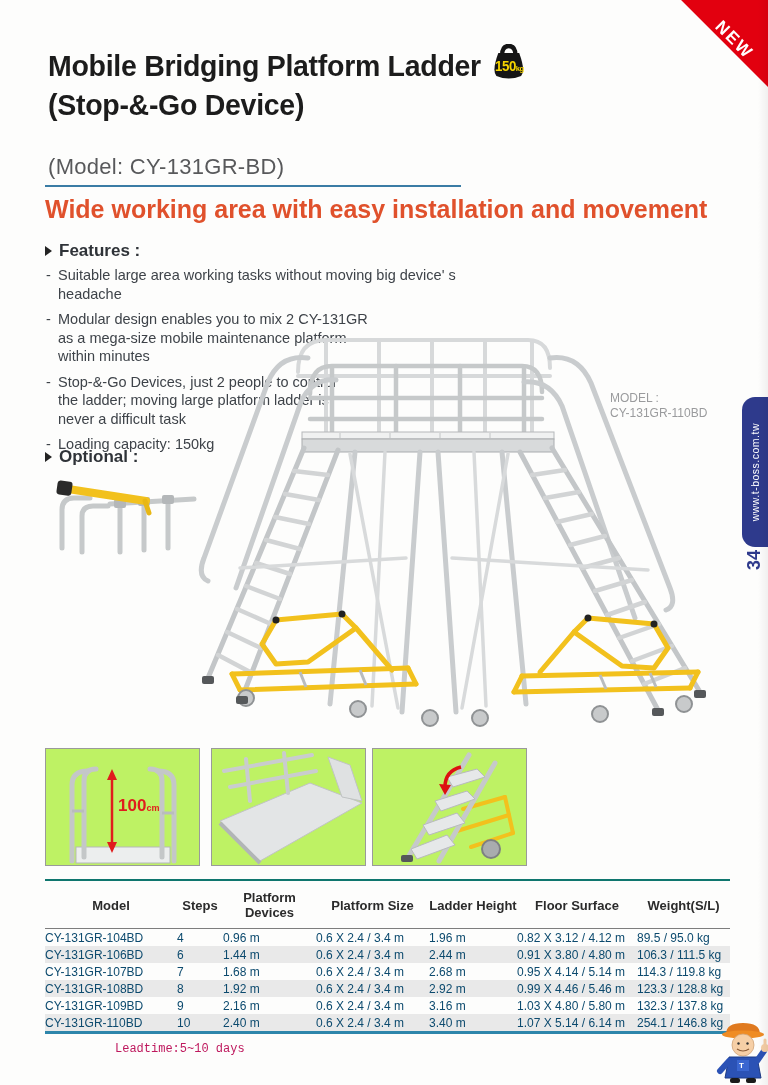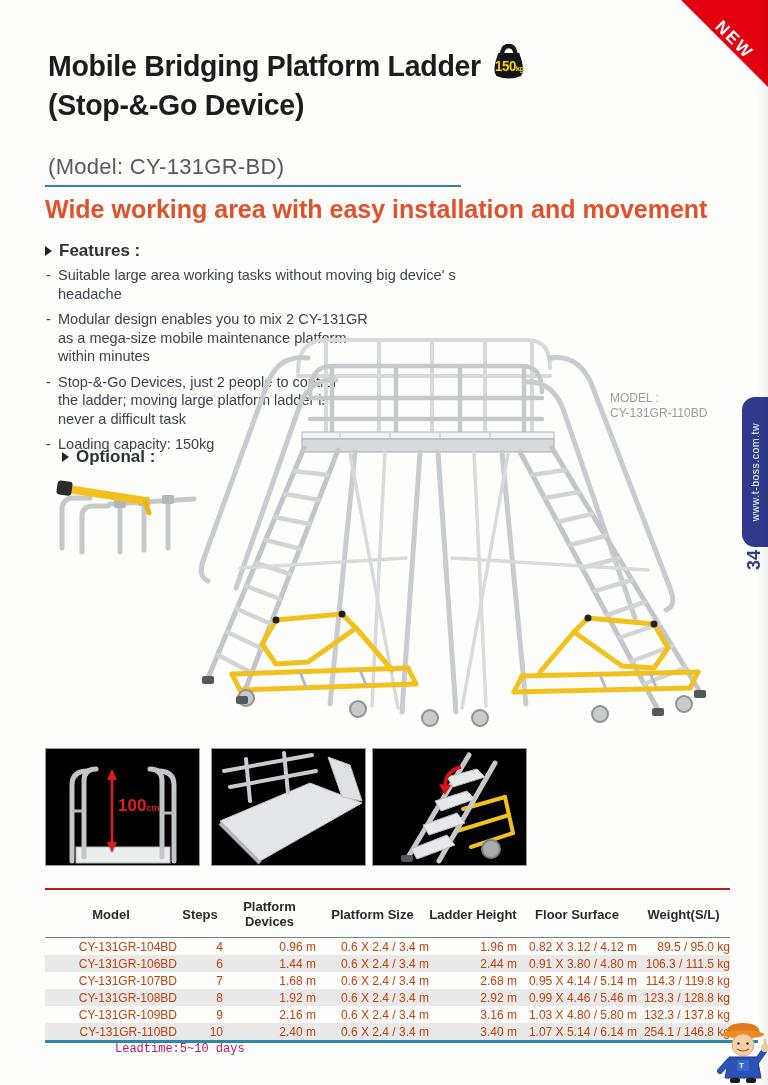--- a/index.html
+++ b/index.html
@@ -23,51 +23,51 @@
   .badge .badge-text small{font-size:8px;font-weight:bold;}
   .model-line{position:absolute;left:48px;top:154px;font-size:22px;color:#58595b;letter-spacing:0.3px;}
   .rule{position:absolute;left:45px;top:185px;width:416px;height:2px;background:#3a7ca5;}
   .tagline{position:absolute;left:45px;top:195px;font-size:25px;font-weight:bold;color:#e0512c;}
 
   
   .sec-head{position:absolute;display:flex;align-items:center;font-size:17px;font-weight:bold;color:#2f3338;}
   .tri-icon{width:0;height:0;border-left:7px solid #232323;border-top:5px solid transparent;
     border-bottom:5px solid transparent;margin-right:7px;}
   .features-head{left:45px;top:241px;}
-  .optional-head{left:62px;top:447px;}
+  .optional-head{left:45px;top:447px;}
 
   
   .features-list{position:absolute;left:46px;top:266px;margin:0;padding:0;list-style:none;width:430px;}
   .features-list li{display:flex;margin-bottom:7px;font-size:14.5px;line-height:18.5px;color:#3e4349;}
   .features-list .dash{width:12px;flex:0 0 12px;}
   .feature-text{white-space:pre-line;}
 
   
   .optional-art{position:absolute;left:48px;top:468px;}
   .main-art{position:absolute;left:180px;top:326px;}
   .model-label{position:absolute;left:610px;top:391px;font-size:12px;line-height:15px;color:#9a9b9d;}
 
   
   .side-tab{position:absolute;right:0;top:397px;width:26px;height:150px;background:#2e3a8c;
     border-radius:13px 0 0 13px;display:flex;align-items:center;justify-content:center;}
   .v-text{writing-mode:vertical-rl;transform:rotate(180deg);}
   .side-tab span{color:#fff;font-size:10.5px;letter-spacing:0.5px;}
   .page-num{position:absolute;right:3px;top:550px;color:#2e3a8c;font-weight:bold;font-size:18px;}
 
   
-  .thumb{position:absolute;top:748px;width:153px;height:116px;border:1px solid #9a9a9a;background:#000000;}
+  .thumb{position:absolute;top:748px;width:153px;height:116px;border:1px solid #9a9a9a;background:#bef264;}
   .thumb-1{left:45px;} .thumb-2{left:211px;} .thumb-3{left:372px;}
   .height-label{position:absolute;left:72px;top:48px;color:#e01d1d;font-weight:bold;font-size:17px;line-height:17px;}
   .height-label small{font-size:9px;font-weight:bold;}
 
   
   .table-wrap{position:absolute;left:45px;top:879px;width:713px;border-bottom:3px solid #2e86ab;}
-  table.spec{width:685px;border-collapse:collapse;border-top:2px solid #b91c1c;table-layout:fixed;margin-top:9px;}
+  table.spec{width:685px;border-collapse:collapse;border-top:2px solid #0f766e;table-layout:fixed;}
   table.spec th{font-size:13px;color:#2b2b2b;padding:9px 0 8px;border-bottom:1px solid #7d7d7d;font-weight:bold;}
-  table.spec td{font-size:12px;color:#c2410c;text-align:right;padding:1.5px 0;white-space:nowrap;}
+  table.spec td{font-size:12px;color:#0c4a6e;text-align:left;padding:1.5px 0;white-space:nowrap;}
   table.spec tbody tr:nth-child(even){background:#e9e9e9;}
 
   .leadtime{position:absolute;left:115px;top:1042px;font-family:"Liberation Mono",monospace;
     font-weight:normal;font-size:12px;color:#be185d;}
   .mascot{position:absolute;left:716px;top:1020px;}
   .mascot-logo{position:absolute;left:23px;top:41px;color:#fff;font-size:8px;font-weight:bold;}
 </style>
 </head>
 <body>
 

